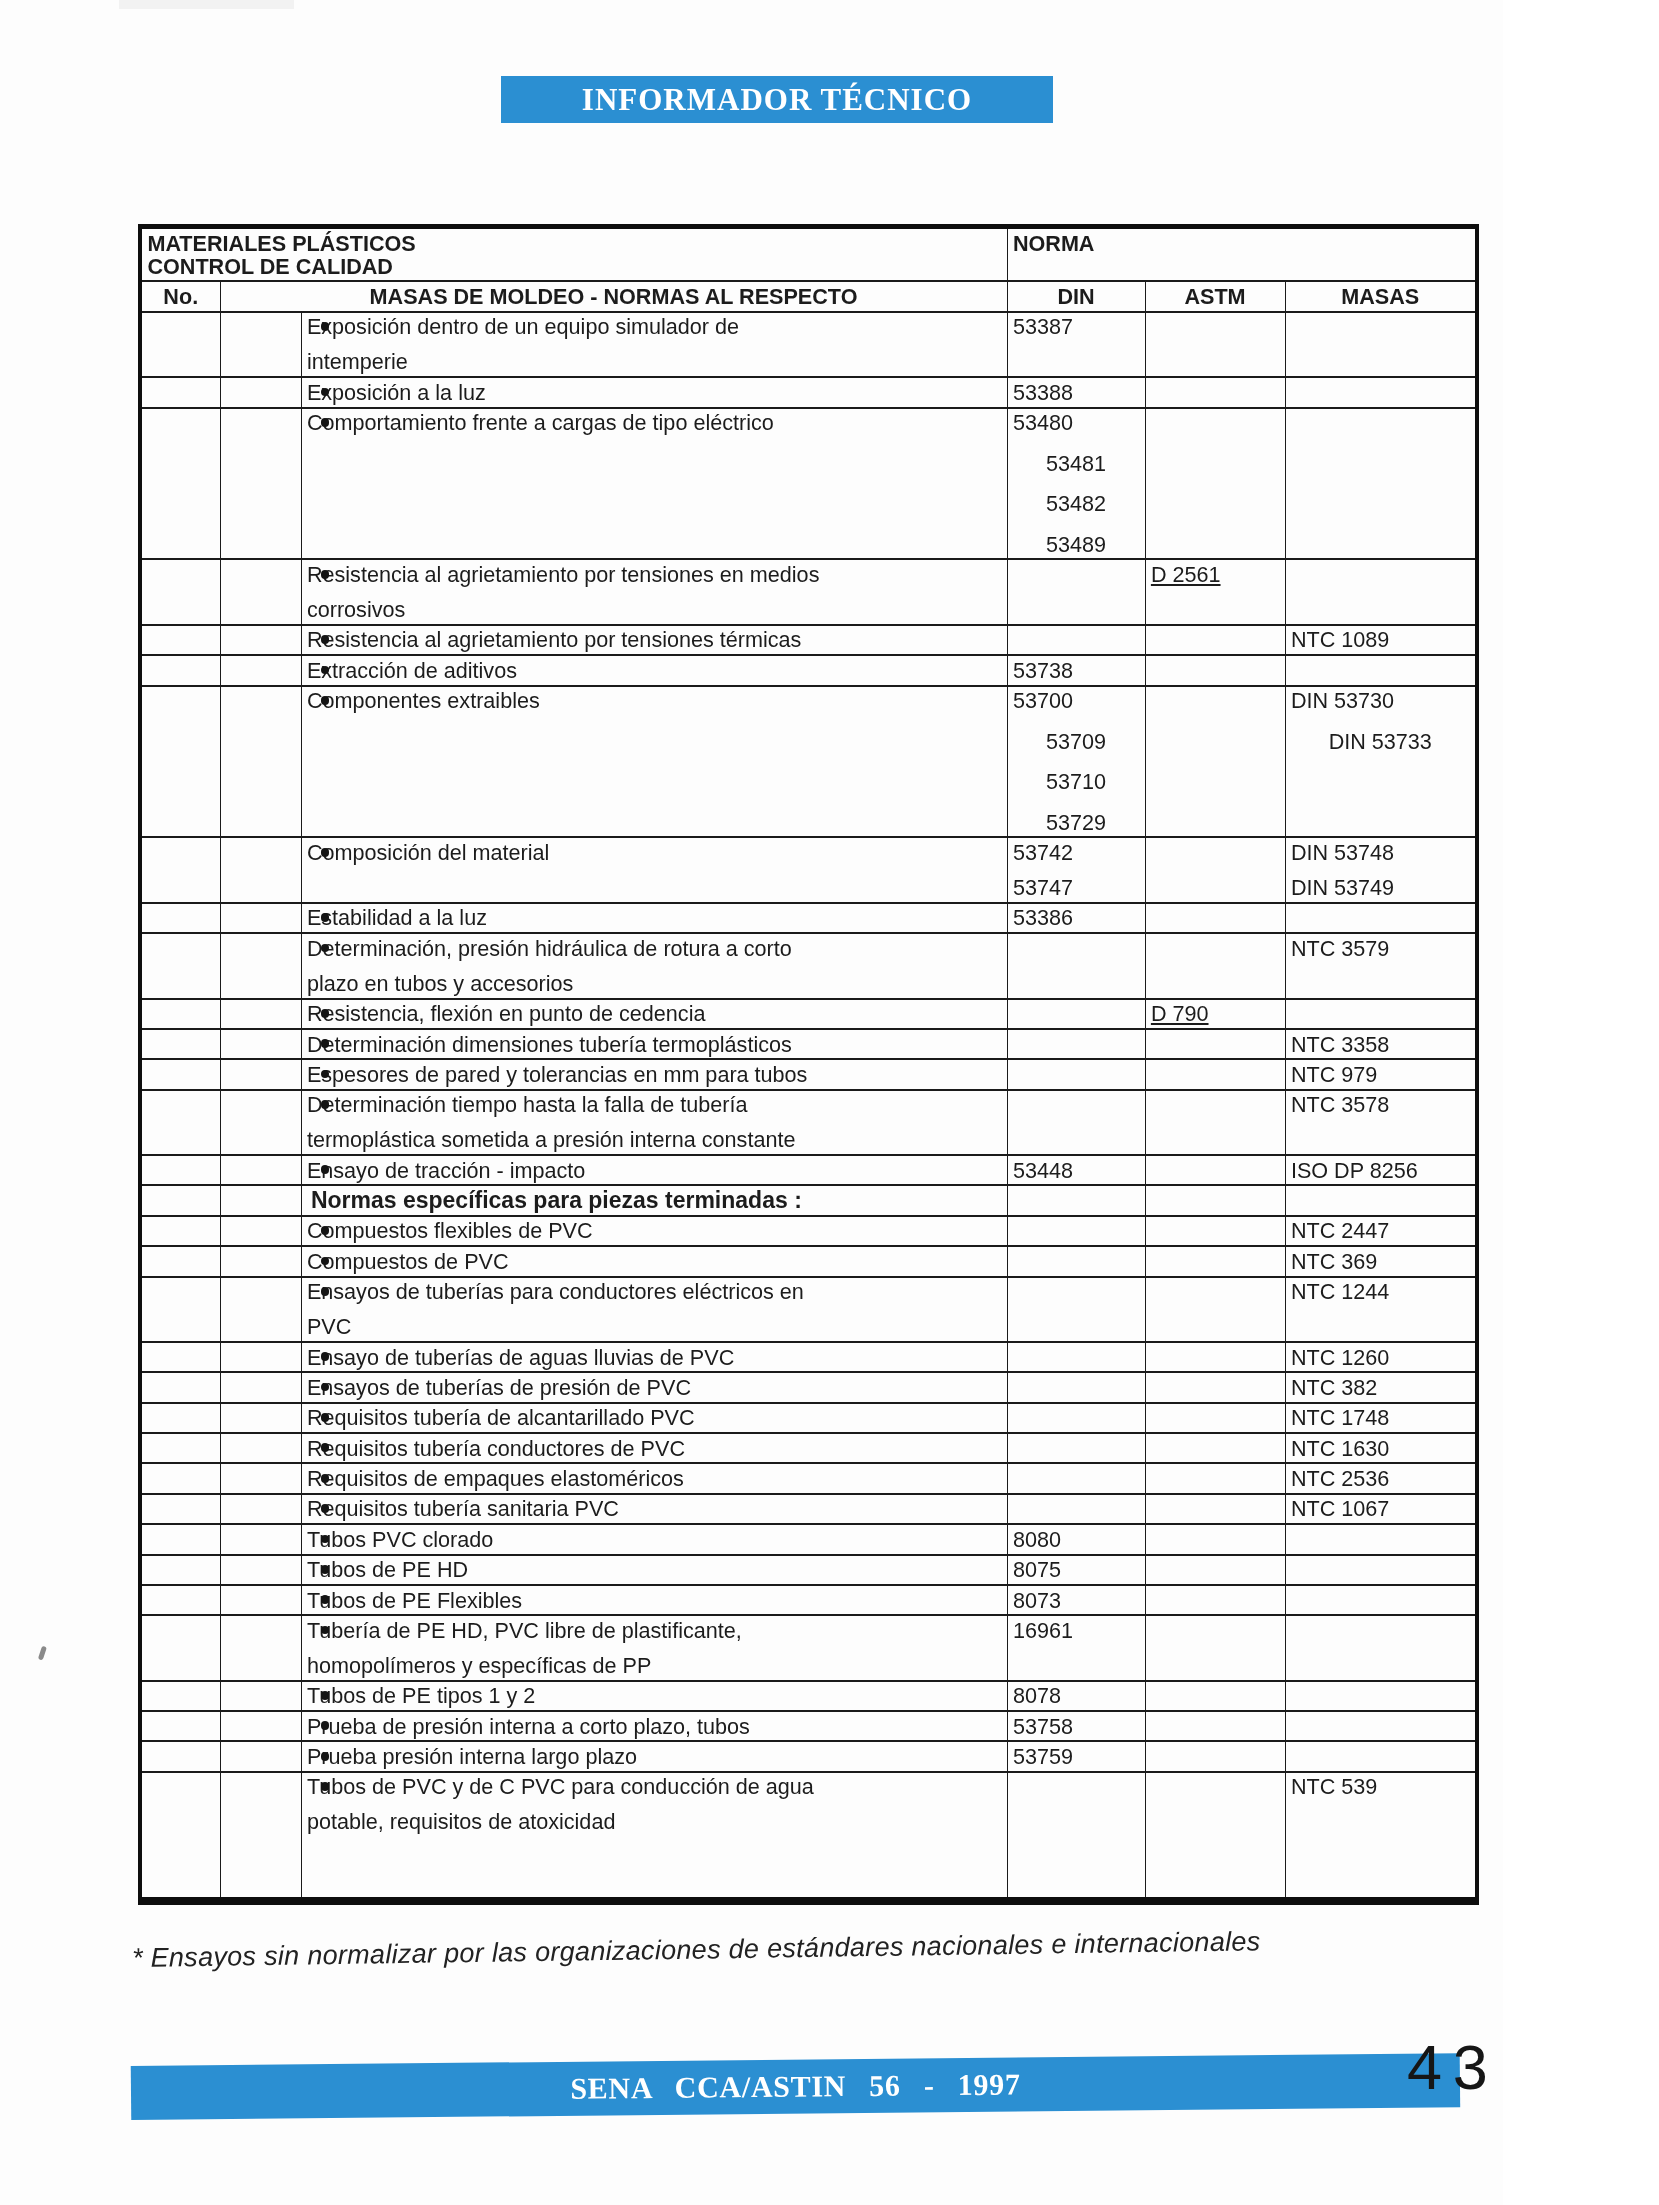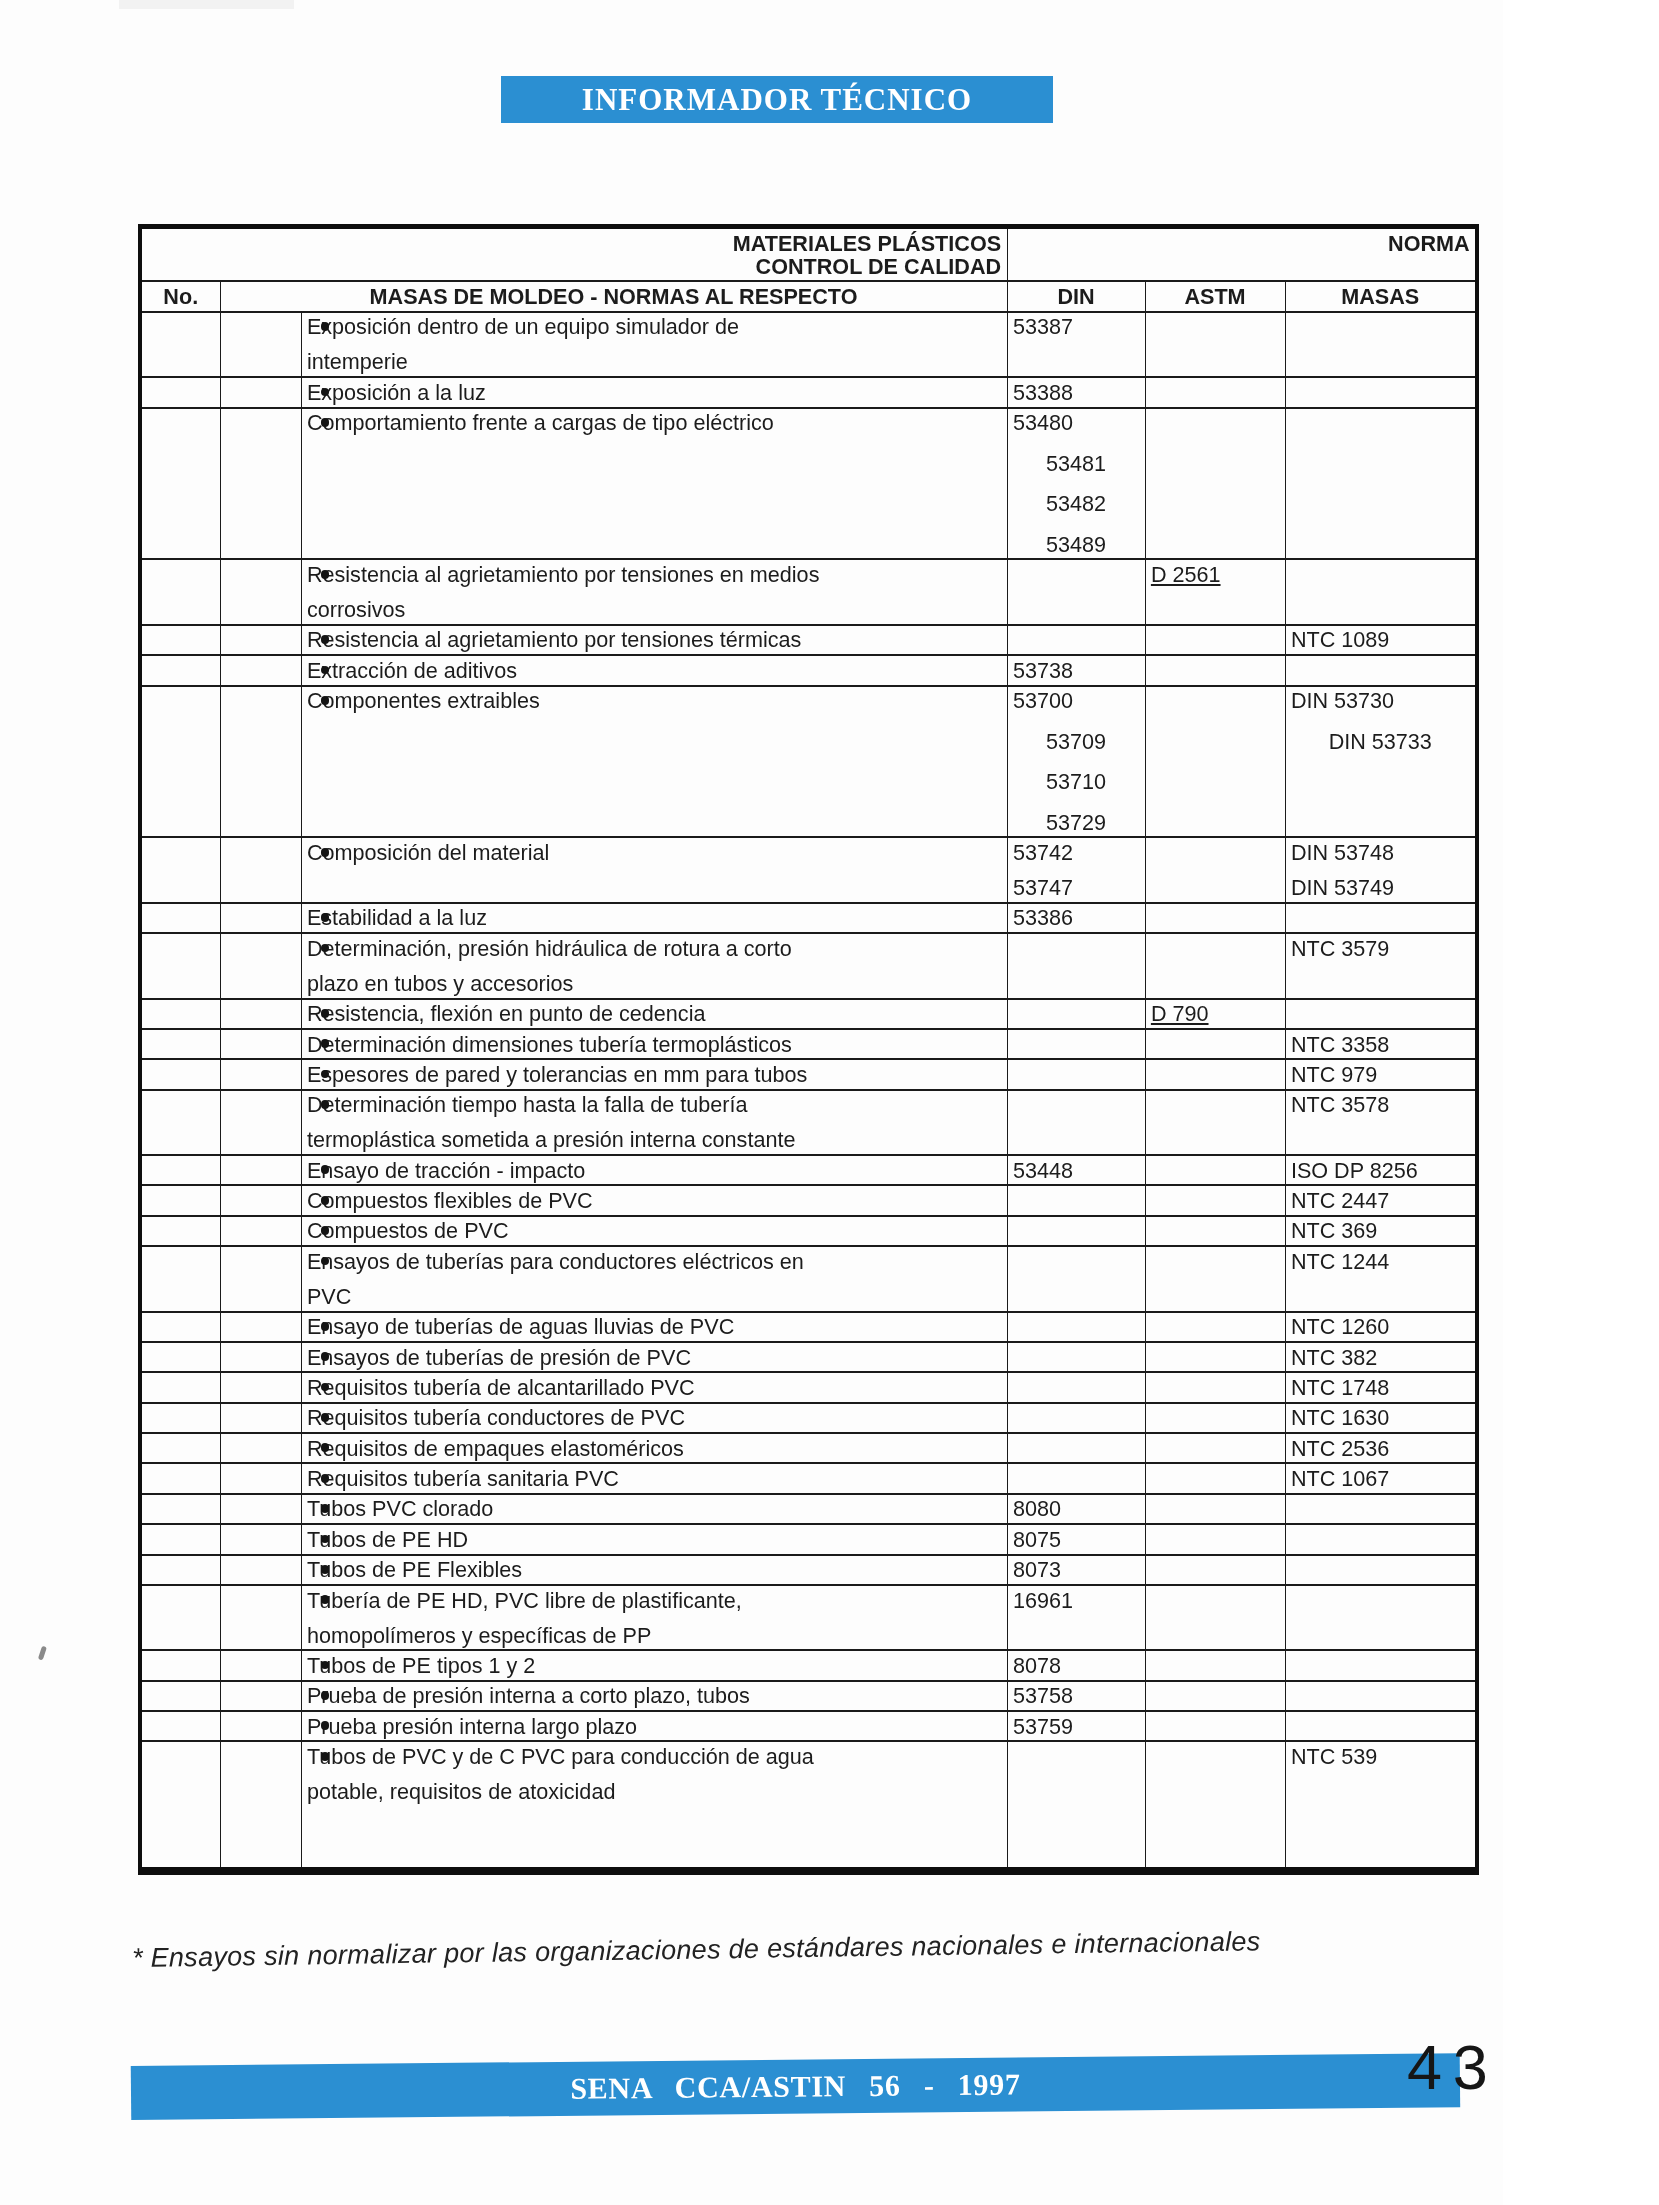--- a/index.html
+++ b/index.html
@@ -27,21 +27,21 @@
     border-collapse:collapse;table-layout:fixed;
     border:4.7px solid #0e0e0e;border-bottom-width:8.8px;border-top-width:5.4px;
   }
   table.doc-table td{
     border:1.3px solid #1b1b1b;border-top-width:2px;border-bottom-width:2px;
     vertical-align:top;
     font-size:21.6px;line-height:23px;
     padding:2.7px 5.4px;
   }
   td.hA{
-    font-weight:bold;font-size:26px;line-height:31px;text-align:right;
+    font-weight:bold;font-size:26px;line-height:31px;text-align:left;
     padding:6.7px 0 5.4px 0;vertical-align:middle;
   }
   td.hB{
     font-weight:bold;font-size:26px;line-height:28px;text-align:center;
     padding:4.7px 0;border-bottom-width:3.4px;vertical-align:middle;
   }
   td.c-desc{position:relative;padding-left:53px;padding-right:13.5px;}
   tr.section td.c-desc{padding-left:9.4px;font-weight:bold;font-size:23px;}
   .bullet{
     display:none;position:absolute;left:19px;top:9.4px;
@@ -372,20 +372,33 @@
             </div>
       </td>
       <td class="c-din">
             <div class="ln">53448</div>
           </td>
       <td class="c-astm"></td>
       <td class="c-otra">
             <div class="ln">ISO DP 8256</div>
           </td>
     </tr>
+        <tr class="section">
+      <td class="c-no1"></td>
+      <td class="c-no2"></td>
+      <td class="c-desc">
+
+        <div class="desc-lines">
+              <div class="ln">Normas específicas para piezas terminadas :</div>
+            </div>
+      </td>
+      <td class="c-din"></td>
+      <td class="c-astm"></td>
+      <td class="c-otra"></td>
+    </tr>
         <tr class="has-bullet">
       <td class="c-no1"></td>
       <td class="c-no2"></td>
       <td class="c-desc">
         <span class="bullet"></span>
         <div class="desc-lines">
               <div class="ln">Compuestos flexibles de PVC</div>
             </div>
       </td>
       <td class="c-din"></td>

